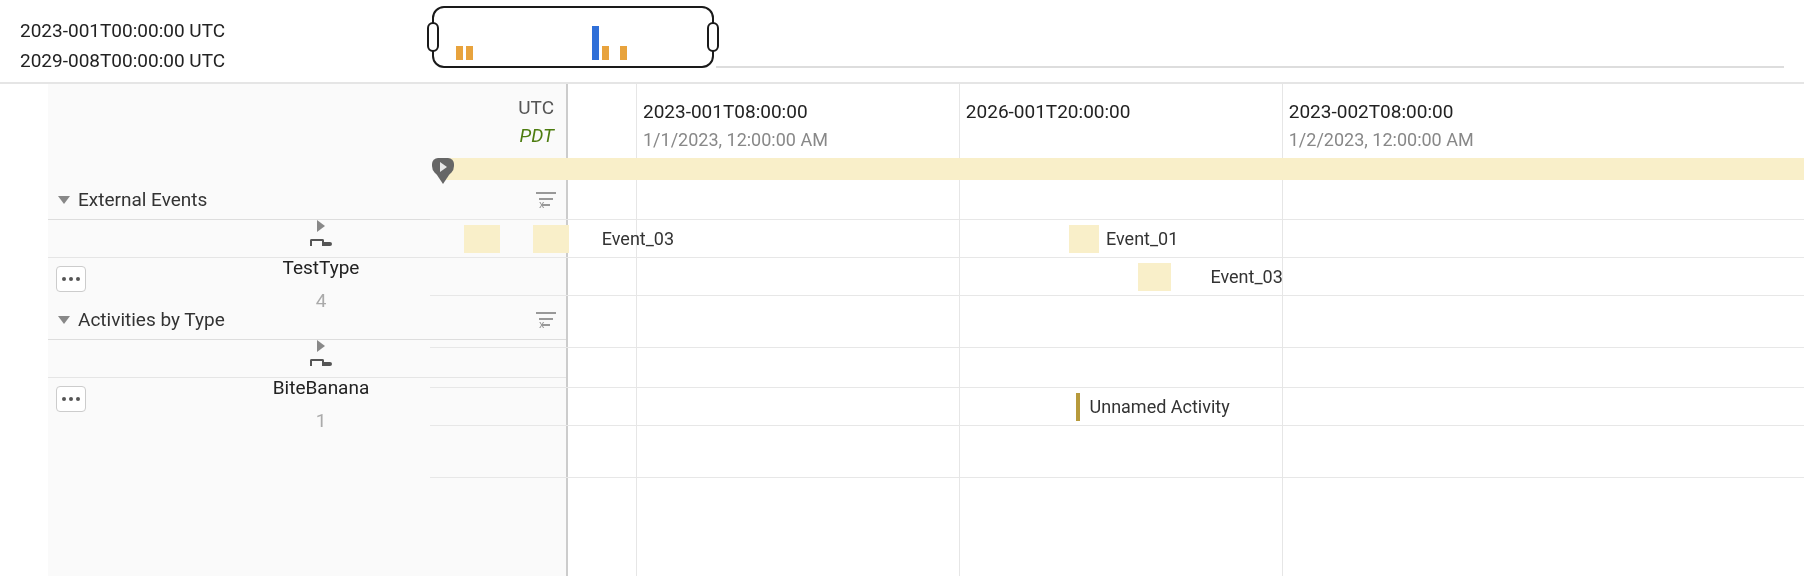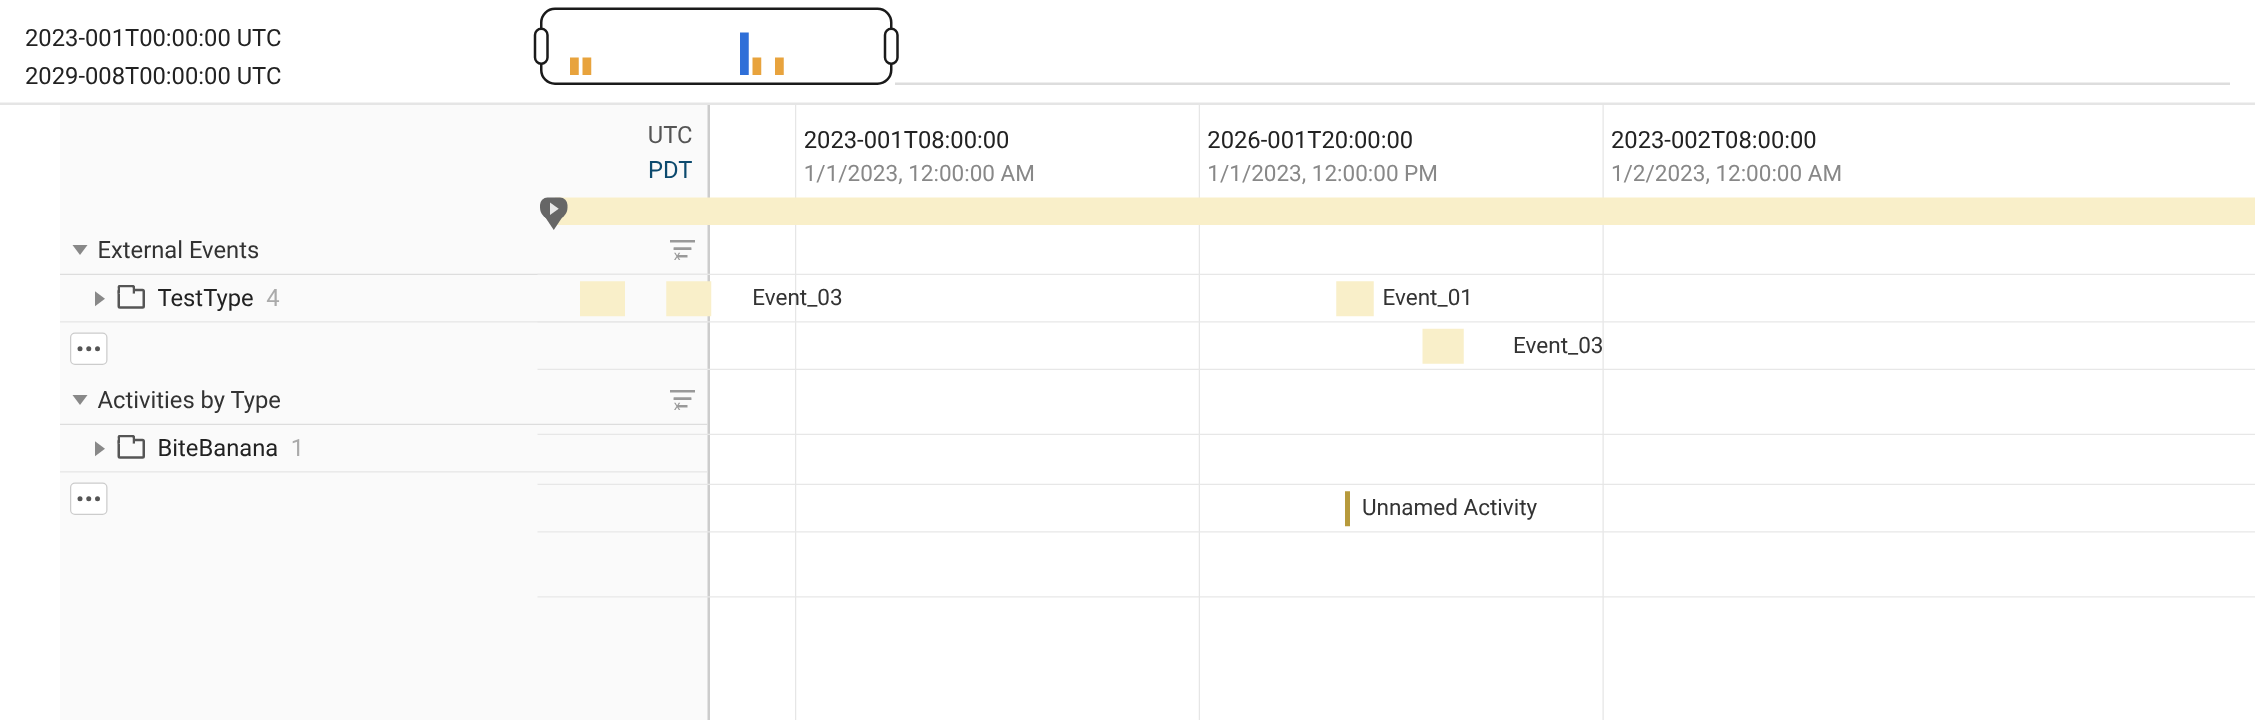--- a/index.html
+++ b/index.html
@@ -23,40 +23,40 @@
 
   
   #main { position: absolute; left: 0; right: 0; top: 84px; bottom: 0; }
 
   #sidebar { position: absolute; left: 0; top: 0; bottom: 0; width: 520px;
     background: #fafafa; border-right: 2px solid #ccc; margin-left: 48px; }
   #timeline { position: absolute; left: 430px; right: 0; top: 0; bottom: 0; }
 
   
   .tz-block { height: 74px; text-align: right; padding-right: 12px; padding-top: 10px; color: #555; line-height: 28px; }
-  .tz-block .secondary { color: #0c4a6e; }
+  .tz-block .secondary { color: #4d7c0f; font-style: italic; }
 
   .section-header { display: flex; align-items: center; gap: 8px; height: 40px;
     padding: 0 10px; border-bottom: 1px solid #ddd; color: #333; justify-content: center; }
   .section-header .spacer { flex: 1; }
   .tri { display: inline-block; width: 0; height: 0; border-left: 6px solid transparent;
     border-right: 6px solid transparent; border-top: 8px solid #888; }
   .tri.right { border-top: 6px solid transparent; border-bottom: 6px solid transparent;
     border-left: 8px solid #888; border-right: none; width:0; height:0; }
 
   .filter-icon { width: 20px; height: 16px; position: relative; }
   .filter-icon::before, .filter-icon::after, .filter-icon span {
     content: ""; position: absolute; left: 0; right: 0; height: 2px; background: #999; }
   .filter-icon::before { top: 0; width: 100%; }
   .filter-icon span   { top: 6px; left: 3px; right: 3px; }
   .filter-icon::after { top: 12px; left: 6px; right: 6px; }
   .filter-x { position:absolute; right:-6px; bottom:-6px; font-size:11px; color:#999; }
 
   .folder-row { display: flex; align-items: center; gap: 10px; height: 38px;
-    padding-left: 28px; border-bottom: 1px solid #e5e5e5; }
+    padding-left: 28px; border-bottom: 1px solid #e5e5e5; flex-direction: column; }
   .folder-row .count { color: #aaa; }
   .folder-icon { width: 22px; height: 16px; border: 2px solid #555; border-radius: 2px; position: relative; background:#fafafa; }
   .folder-icon::before { content:""; position:absolute; top:-5px; left:-2px; width:10px; height:5px;
     border:2px solid #555; border-bottom:none; border-radius:2px 2px 0 0; background:#fafafa; }
 
   .dots-btn { width: 30px; height: 26px; margin: 8px; border: 1px solid #ccc; border-radius: 4px;
     background:#fff; display:flex; align-items:center; justify-content:center; gap:3px; }
   .dots-btn span { width:4px; height:4px; border-radius:50%; background:#555; }
 
   
@@ -171,21 +171,20 @@
     <div class="grid-line" style="left:38.5%"></div>
     <div class="grid-line" style="left:62%"></div>
 
     <div class="time-header">
       <div class="time-col" style="left:15.5%">
         <div>2023-001T08:00:00</div>
         <div class="sub">1/1/2023, 12:00:00 AM</div>
       </div>
       <div class="time-col" style="left:39%">
         <div>2026-001T20:00:00</div>
-        <div class="sub">1/1/2023, 12:00:00 PM</div>
       </div>
       <div class="time-col" style="left:62.5%">
         <div>2023-002T08:00:00</div>
         <div class="sub">1/2/2023, 12:00:00 AM</div>
       </div>
     </div>
 
     <div class="playhead">
         <span class="arrow"></span>
       </div>

